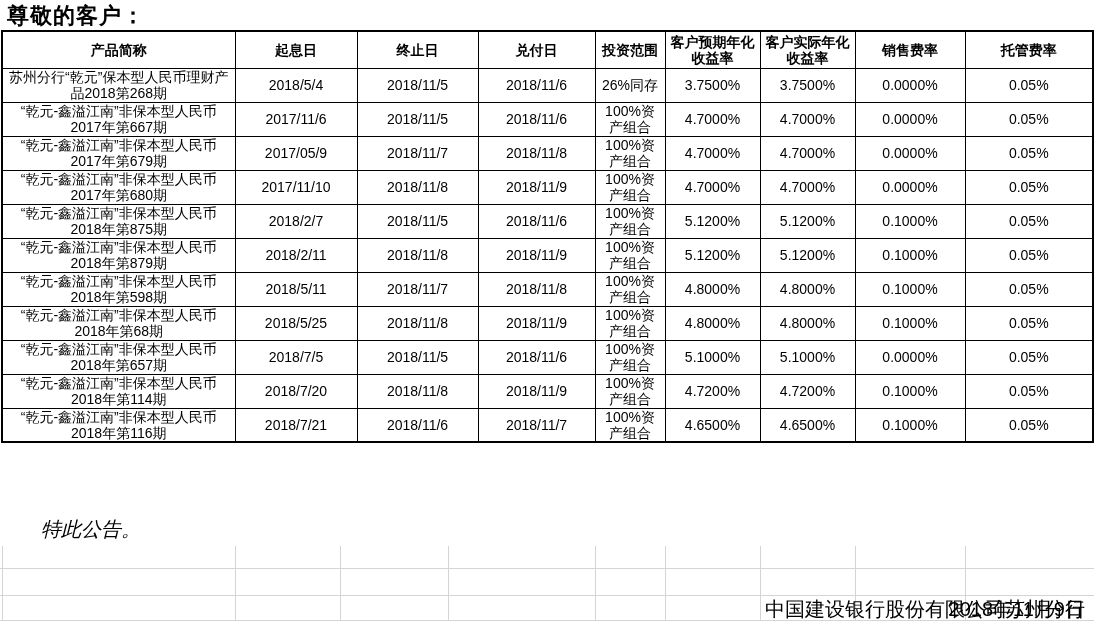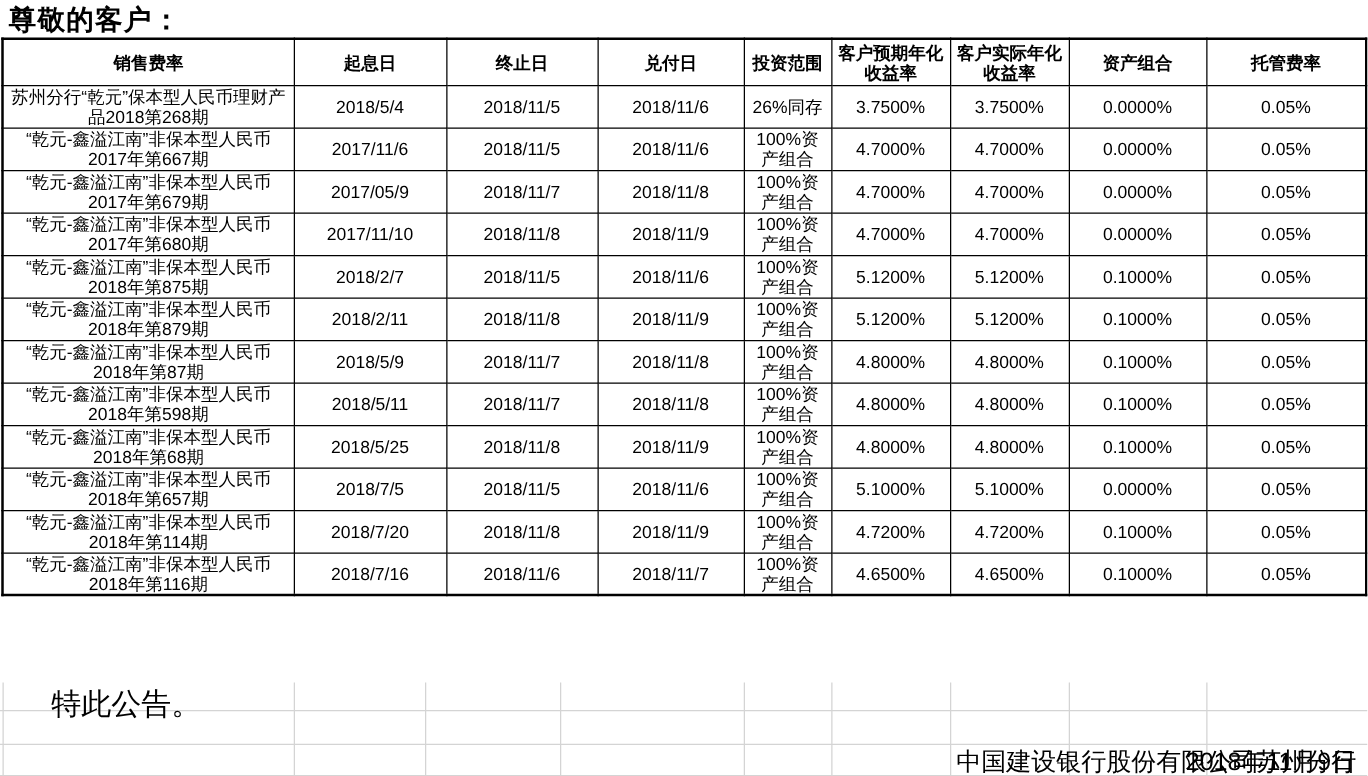--- a/index.html
+++ b/index.html
@@ -38,22 +38,22 @@
   }
   td.scope-cell, th.scope-col{
     font-size:12px;
     line-height:14px;
     padding:0 4px;
   }
   .bottom-area{position:absolute;left:0;top:546px;width:1094px;height:75px;}
   .gridline-h{position:absolute;height:1px;background:#d4d4d4;}
   .gridline-v{position:absolute;width:1px;background:#d4d4d4;}
   .notice-text{
-    position:absolute;left:41px;top:547px;
-    font-size:24px;white-space:nowrap;
+    position:absolute;left:41px;top:516px;
+    font-size:20px;white-space:nowrap;font-style:italic;
   }
   .sign-company{
     position:absolute;right:9px;top:596px;
     font-size:20px;white-space:nowrap;text-align:right;
   }
   .sign-date{
     position:absolute;right:9px;top:596px;
     font-size:20px;white-space:nowrap;text-align:right;
   }
 </style>
@@ -69,28 +69,28 @@
       <col style="width: 121px;">
       <col style="width: 117px;">
       <col style="width: 70px;">
       <col style="width: 95px;">
       <col style="width: 95px;">
       <col style="width: 110px;">
       <col style="width: 128px;">
     </colgroup>
   <thead>
       <tr>
-        <th>销售费率</th>
+        <th>产品简称</th>
         <th>起息日</th>
         <th>终止日</th>
         <th>兑付日</th>
         <th class="scope-col">投资范围</th>
         <th>客户预期年化收益率</th>
         <th>客户实际年化收益率</th>
-        <th>资产组合</th>
+        <th>销售费率</th>
         <th>托管费率</th>
       </tr>
     </thead>
   <tbody>
       <tr>
         <td class="name-cell">苏州分行“乾元”保本型人民币理财产品2018第268期</td>
         <td>2018/5/4</td>
         <td>2018/11/5</td>
         <td>2018/11/6</td>
         <td class="scope-cell">26%同存</td>
@@ -148,31 +148,20 @@
         <td>2018/2/11</td>
         <td>2018/11/8</td>
         <td>2018/11/9</td>
         <td class="scope-cell">100%资产组合</td>
         <td>5.1200%</td>
         <td>5.1200%</td>
         <td>0.1000%</td>
         <td>0.05%</td>
       </tr>
       <tr>
-        <td class="name-cell">“乾元-鑫溢江南”非保本型人民币2018年第87期</td>
-        <td>2018/5/9</td>
-        <td>2018/11/7</td>
-        <td>2018/11/8</td>
-        <td class="scope-cell">100%资产组合</td>
-        <td>4.8000%</td>
-        <td>4.8000%</td>
-        <td>0.1000%</td>
-        <td>0.05%</td>
-      </tr>
-      <tr>
         <td class="name-cell">“乾元-鑫溢江南”非保本型人民币2018年第598期</td>
         <td>2018/5/11</td>
         <td>2018/11/7</td>
         <td>2018/11/8</td>
         <td class="scope-cell">100%资产组合</td>
         <td>4.8000%</td>
         <td>4.8000%</td>
         <td>0.1000%</td>
         <td>0.05%</td>
       </tr>
@@ -204,21 +193,21 @@
         <td>2018/11/8</td>
         <td>2018/11/9</td>
         <td class="scope-cell">100%资产组合</td>
         <td>4.7200%</td>
         <td>4.7200%</td>
         <td>0.1000%</td>
         <td>0.05%</td>
       </tr>
       <tr>
         <td class="name-cell">“乾元-鑫溢江南”非保本型人民币2018年第116期</td>
-        <td>2018/7/16</td>
+        <td>2018/7/21</td>
         <td>2018/11/6</td>
         <td>2018/11/7</td>
         <td class="scope-cell">100%资产组合</td>
         <td>4.6500%</td>
         <td>4.6500%</td>
         <td>0.1000%</td>
         <td>0.05%</td>
       </tr>
     </tbody>
 </table>

